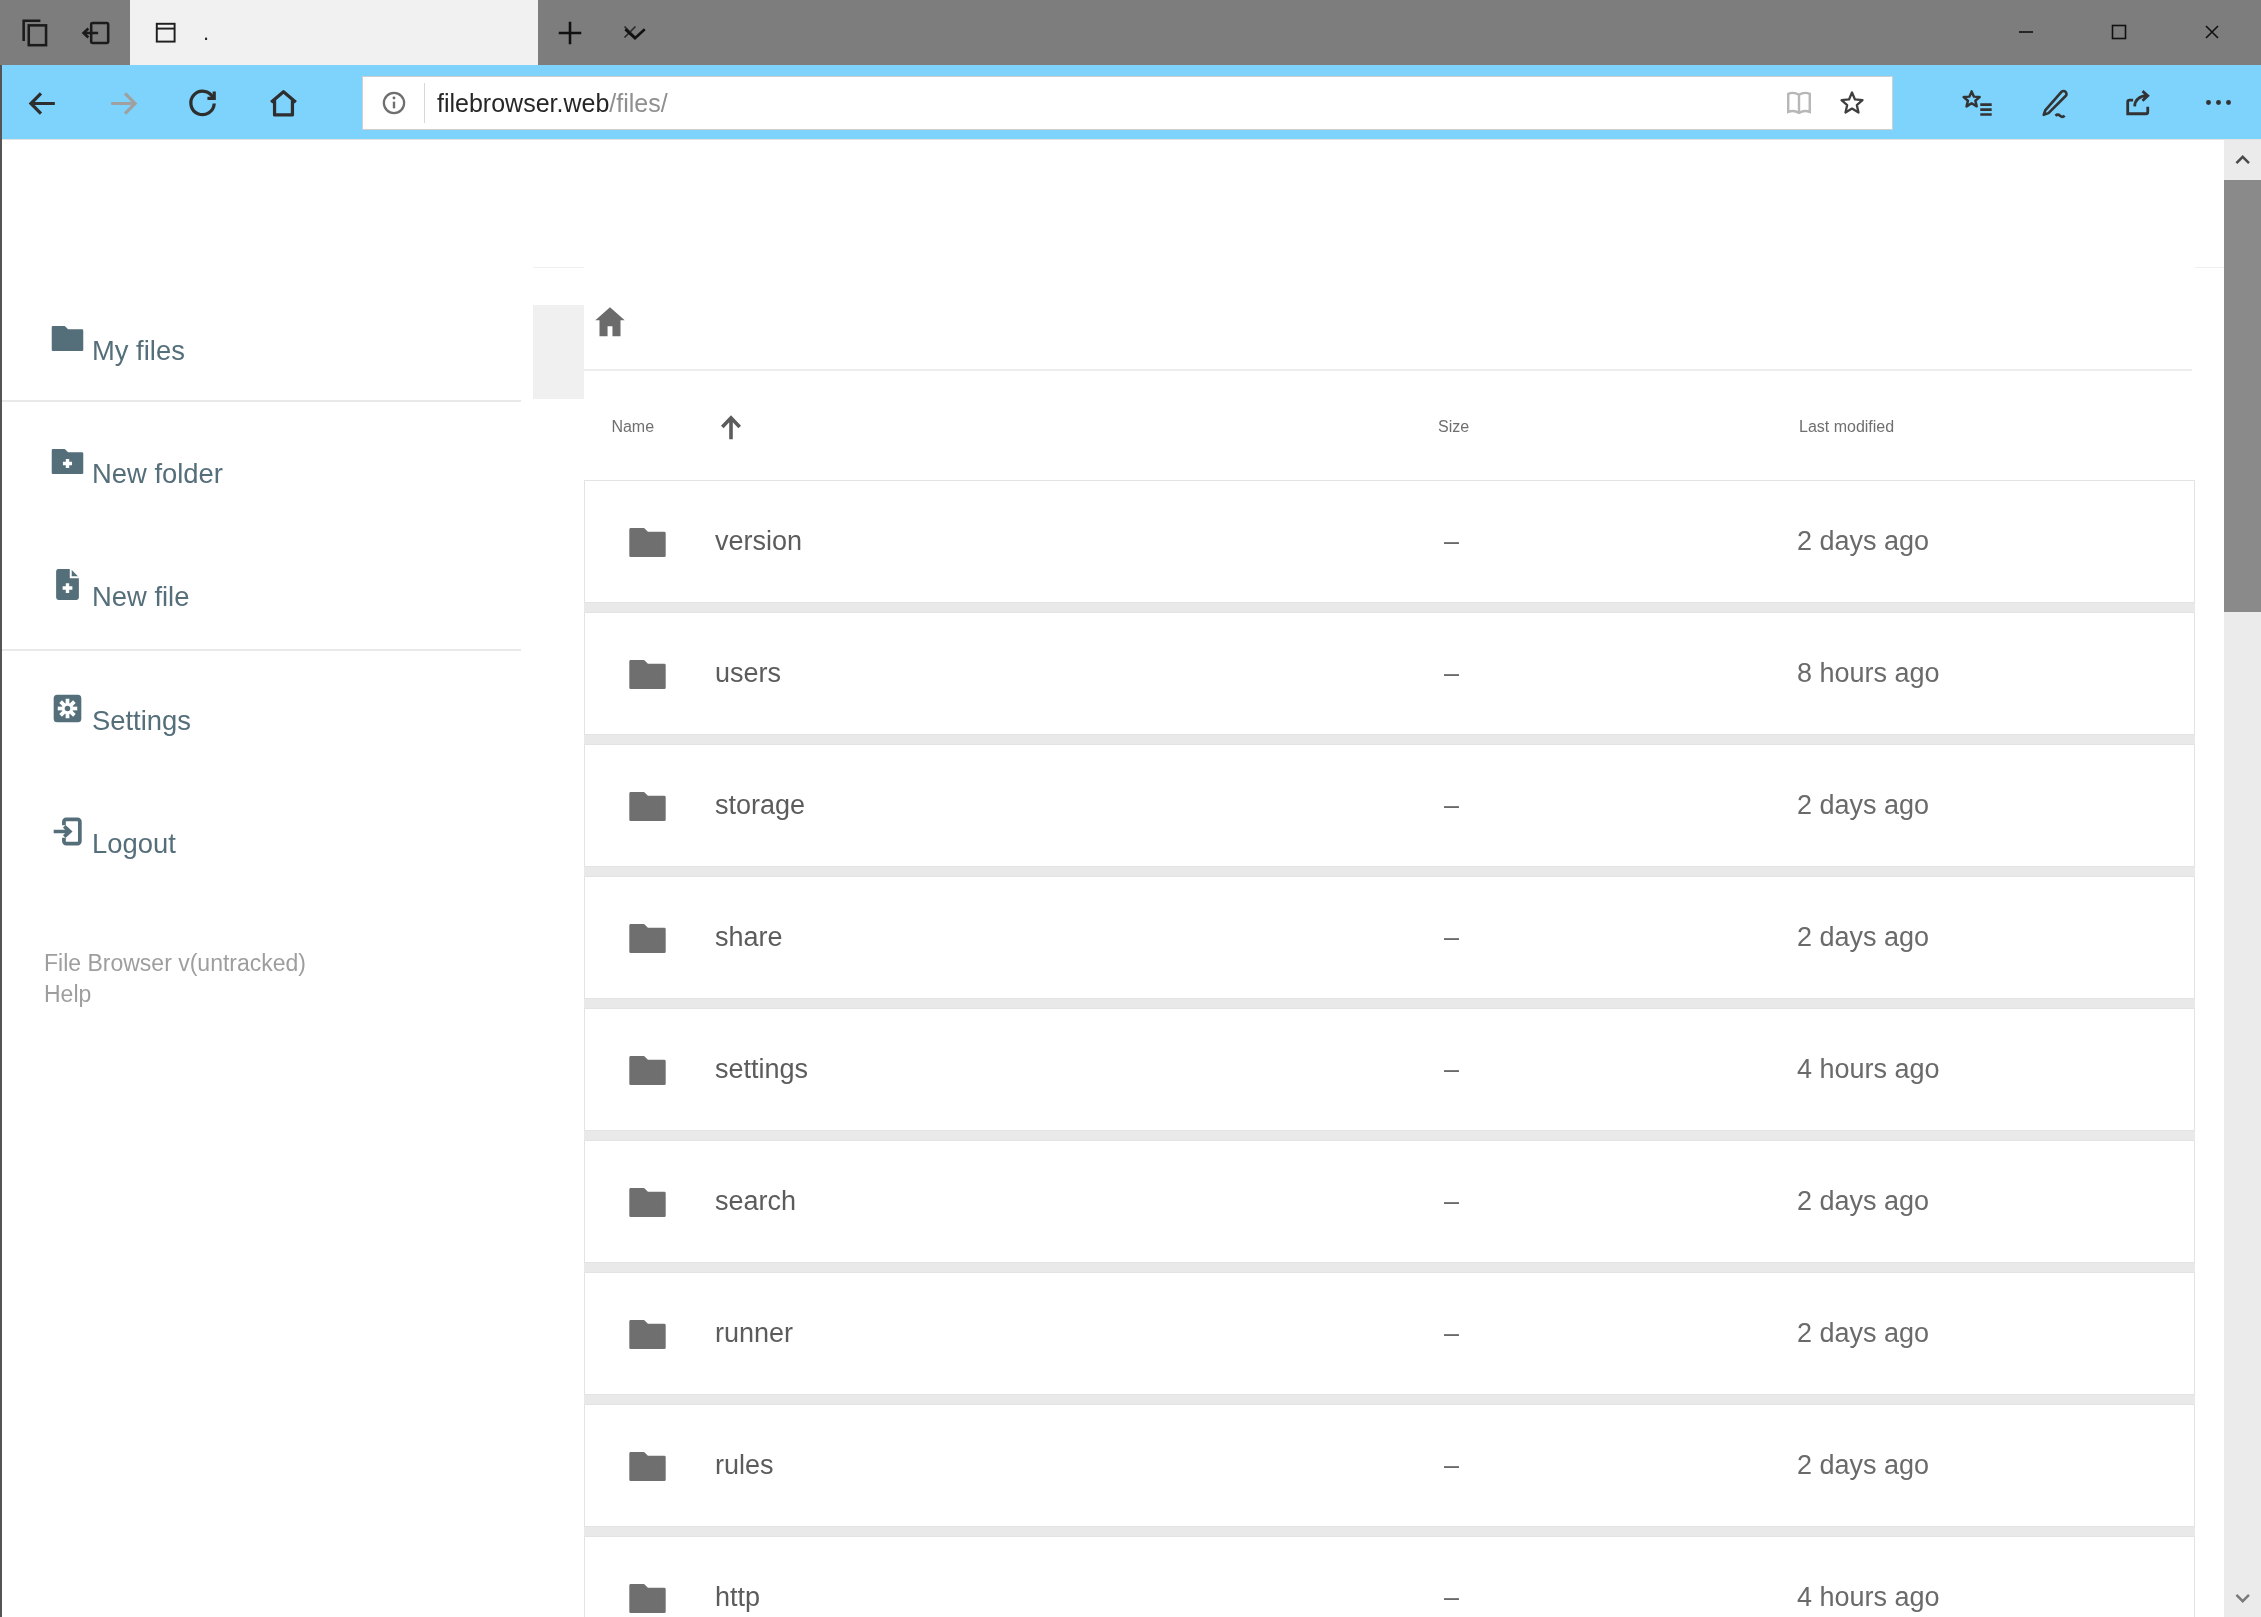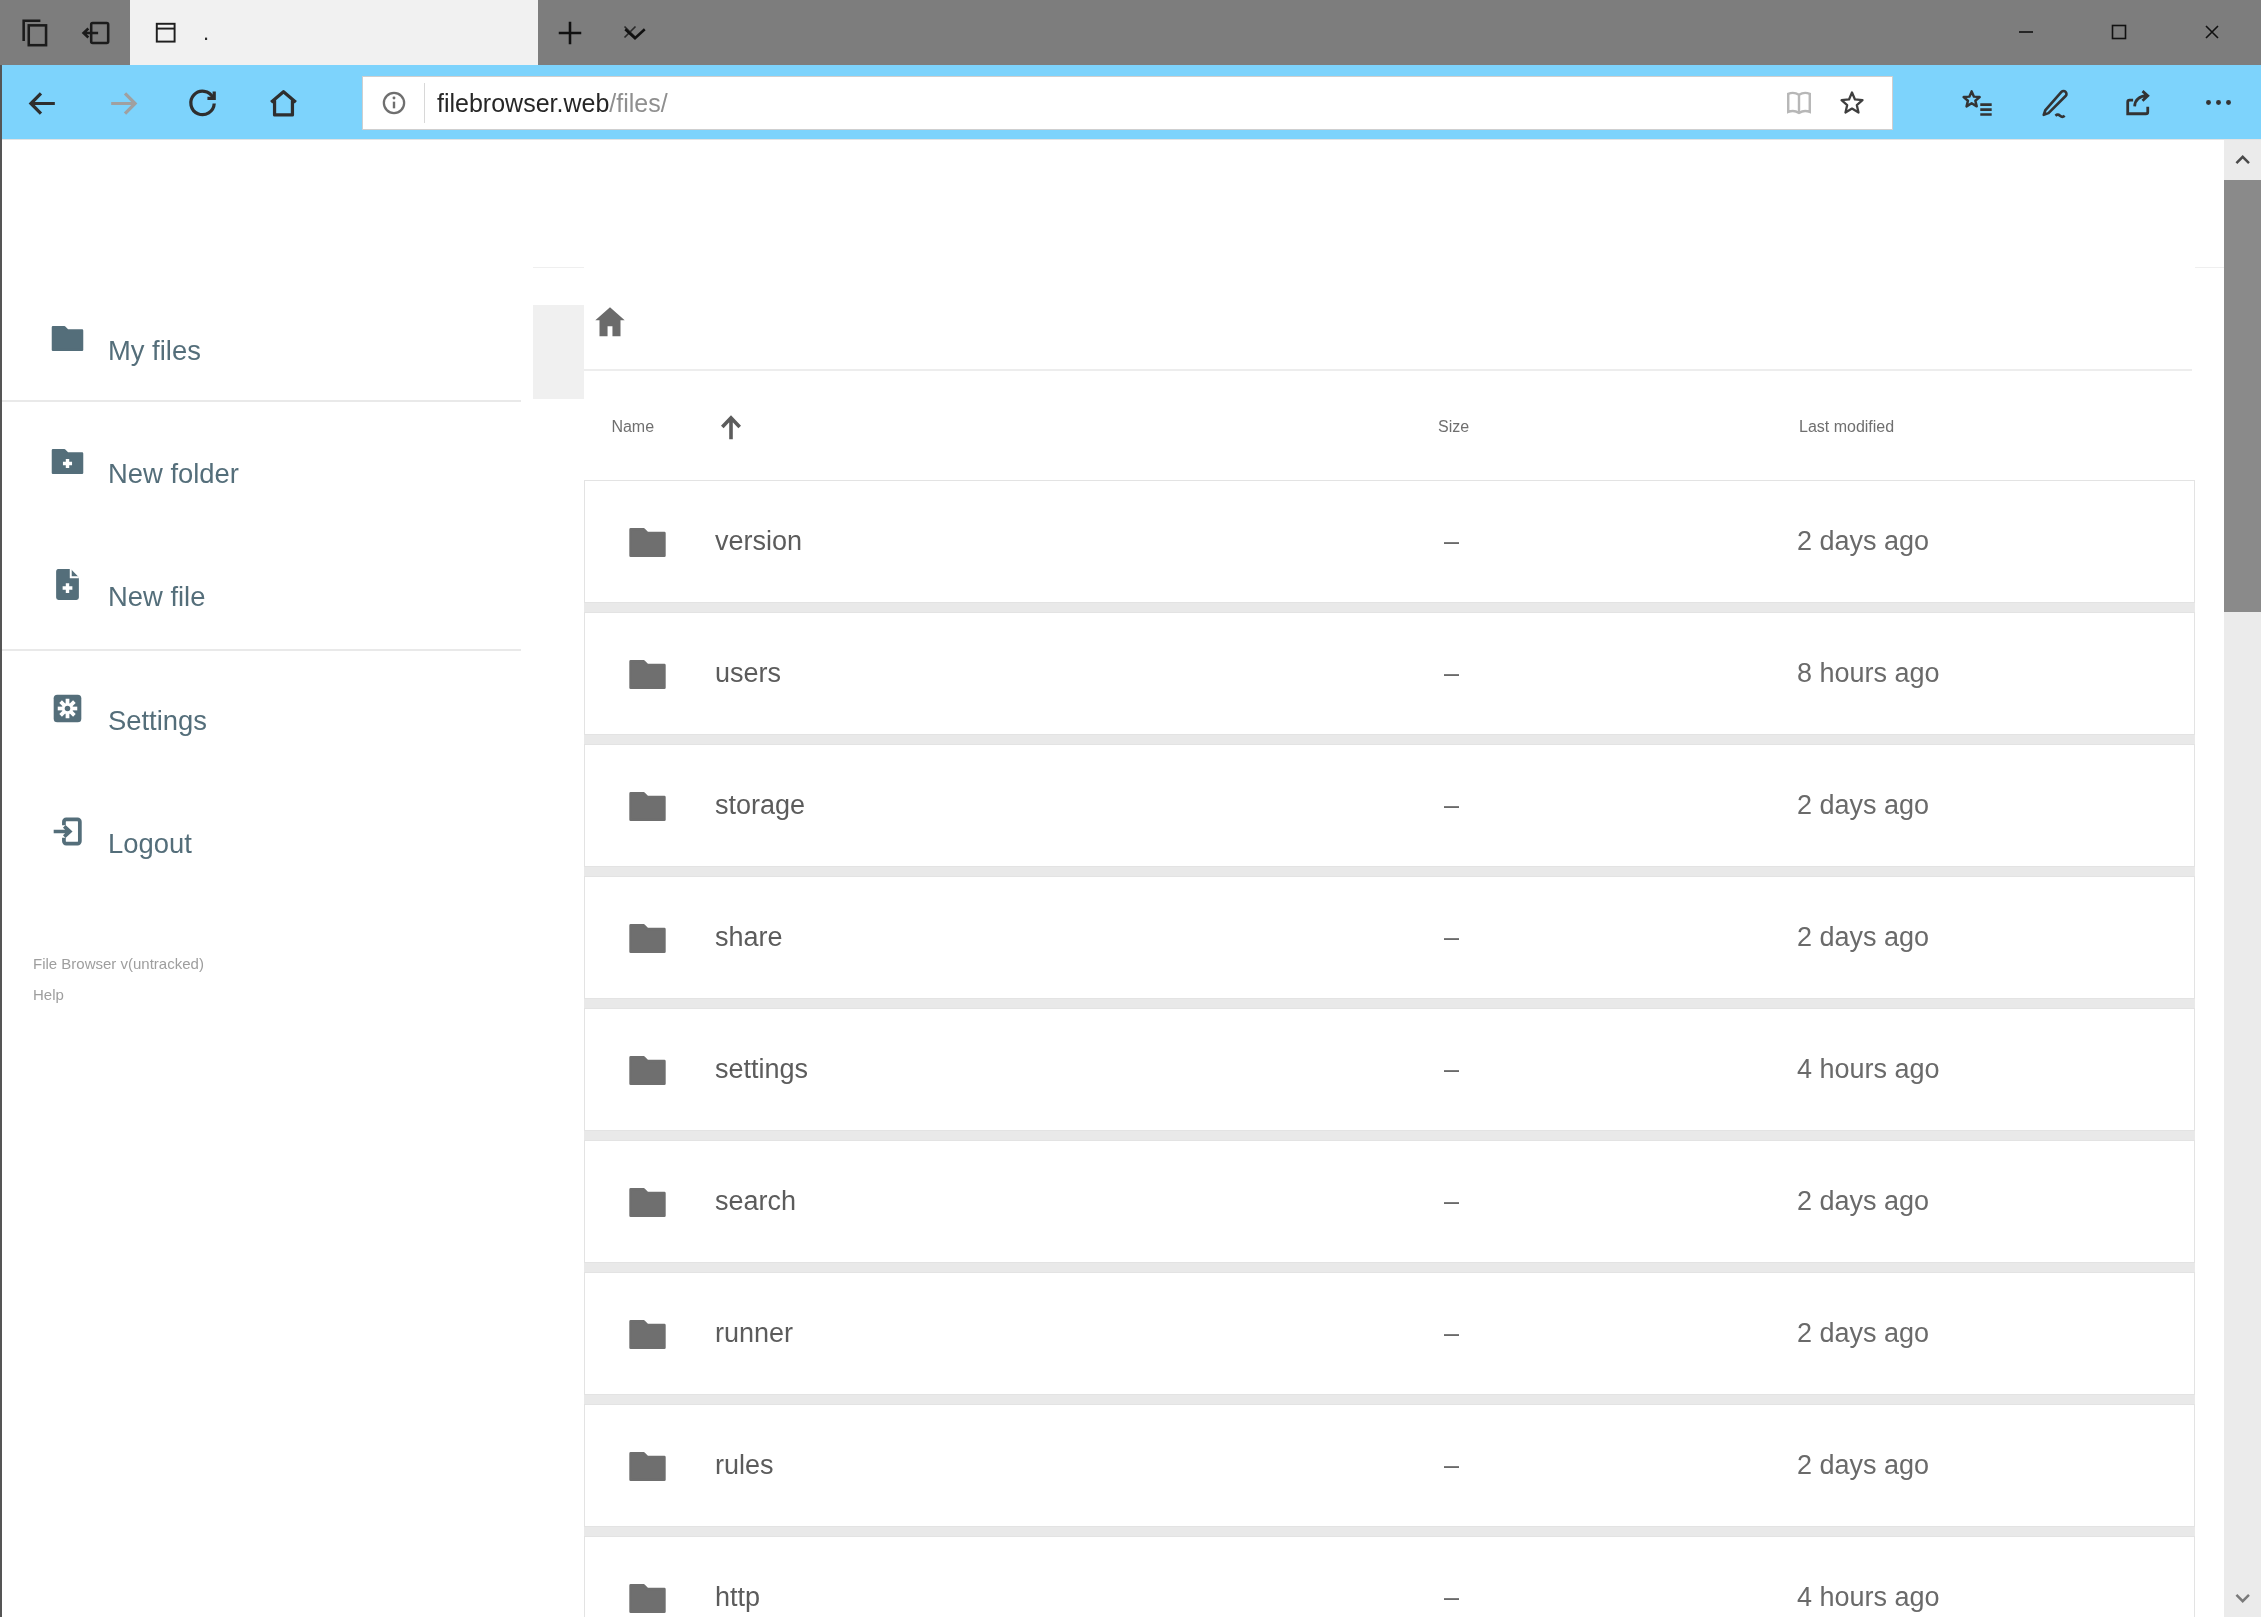--- a/index.html
+++ b/index.html
@@ -41,23 +41,23 @@
   .search-icon { position:absolute; left:30px; top:31px; }
   .search-ph { position:absolute; left:89px; top:0; line-height:93px; font-size:27px; color:#9e9e9e; }
   .hdr-icon { position:absolute; top:188px; width:48px; height:48px; display:flex; align-items:center; justify-content:center; }
   #hi-shell { left:1705px; } #hi-grid { left:1793px; } #hi-down { left:1879px; }
   #hi-up { left:1966px; } #hi-info { left:2052px; } #hi-select { left:2141px; }
 
   
   .sidebar { position:absolute; left:0; top:266px; width:533px; height:1351px; background:#fff; }
   .side-item { position:absolute; left:0; width:533px; height:78px; display:flex; align-items:center; cursor:default; }
   .side-item .si-icon { position:absolute; left:48px; top:19.4px; }
-  .side-item .si-label { position:absolute; left:108px; font-size:27.4px; font-weight:500; color:#546e7a;margin-top:24px; }
+  .side-item .si-label { position:absolute; left:92px; font-size:27.4px; font-weight:500; color:#546e7a;margin-top:24px; }
   .side-divider { position:absolute; left:0; width:521px; height:1.6px; background:#e9e9e9; }
-  .side-meta { position:absolute; left:33px; font-size:15px; color:#9e9e9e; line-height:29px; }
+  .side-meta { position:absolute; left:44px; font-size:23px; color:#9e9e9e; line-height:29px; }
 
   
   .content { position:absolute; left:584px; top:266px; width:1611px; height:1351px; background:#fff; }
   .crumb-home { position:absolute; left:4.8px; top:36px; width:42px; height:42px; }
   .crumb-divider { position:absolute; left:0; top:103px; width:1608px; height:1.6px; background:#ededed; }
   .cols { position:absolute; left:0; top:136px; width:1611px; height:73px; }
   .col-h { position:absolute; top:0; line-height:50px; font-size:16px; font-weight:500; color:#6f6f6f; }
   #col-name { left:27.4px; } #col-size { left:854px; } #col-mod { left:1215px; }
   .sort-arrow { position:absolute; left:129px; top:8px; }
   .rows { position:absolute; left:0; top:214px; width:1611px; height:1137px; background:#e9e9e9; overflow:hidden; }

